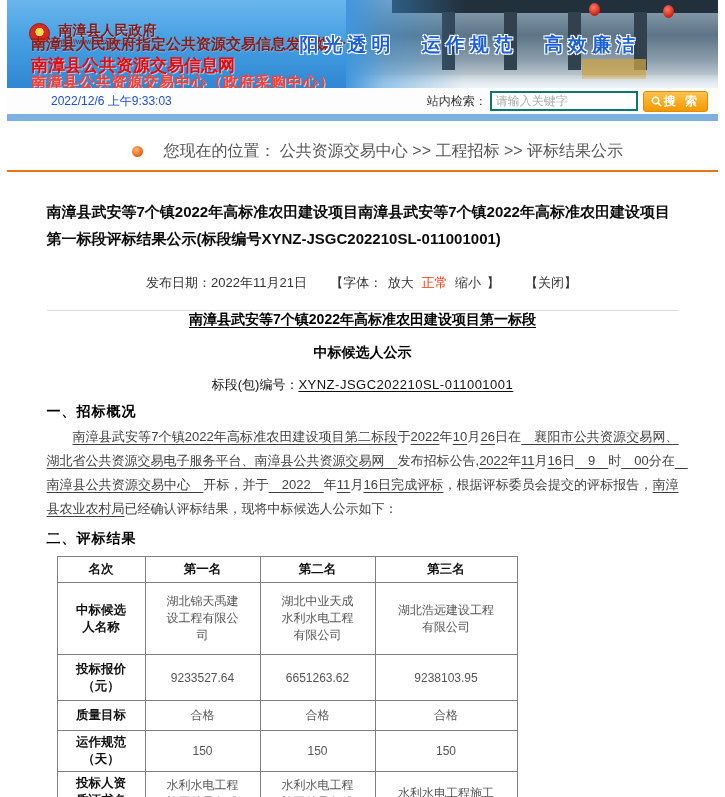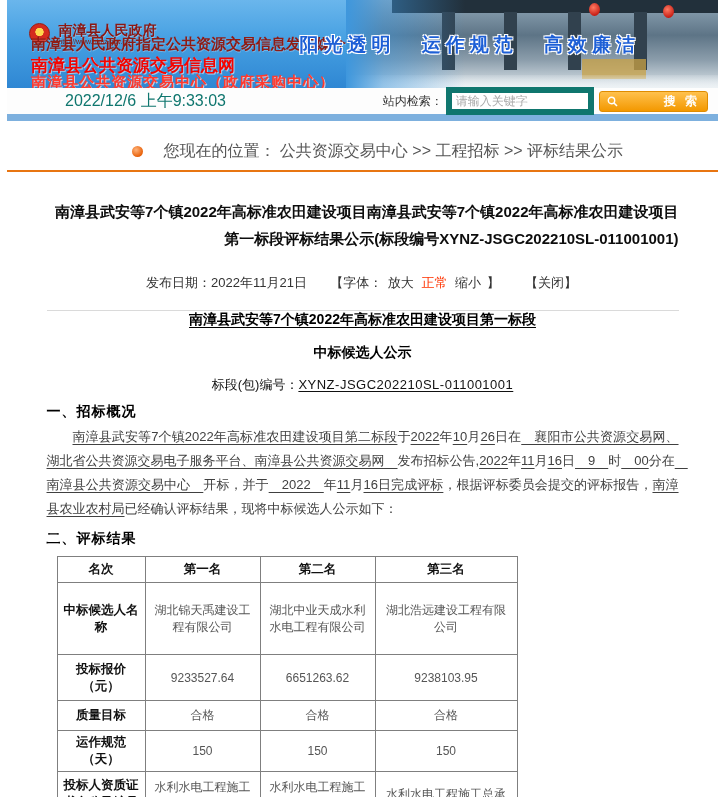--- a/index.html
+++ b/index.html
@@ -42,64 +42,64 @@
     text-shadow:.5px .5px 0 rgba(255,255,255,.35); }
   .gov-url { display:block; color:#7d1a12; font-size:7px; line-height:9px; font-style:normal; }
   .hline { position:absolute; left:24px; z-index:4; font-weight:bold; white-space:nowrap; }
   .hline1 { top:35px; font-size:15px; color:#8f1b14; text-shadow:.5px .5px 0 rgba(255,255,255,.25); }
   .hline2 { top:54px; font-size:17px; color:#f50400; text-shadow:1px 1px 0 rgba(255,255,255,.55); }
   .hline3 { top:73px; font-size:15px; color:#ff3a2e; letter-spacing:1px;
     text-shadow:1px 1px 0 rgba(255,224,224,.75); }
 
   
   .toolbar { position:relative; height:26px; background:#fdfdfd; }
-  .datetime { position:absolute; left:58px; top:0; line-height:26px; font-size:16px; color:#0f766e; }
+  .datetime { position:absolute; left:44px; top:0; line-height:26px; font-size:12px; color:#1d4ed8; }
   .search { position:absolute; right:10px; top:0; height:26px; display:flex; align-items:center; }
   .search-label { font-size:12px; color:#333; margin-right:3px; }
-  .search-input { width:148px; height:19px; border:6px solid #0f766e; font-size:12px;
+  .search-input { width:148px; height:19px; border:2px solid #0f766e; font-size:12px;
     padding:8px 4px; color:#333; outline:none; }
   .search-input::placeholder { color:#a9a9a9; }
   .search-btn { margin-left:5px; height:21px; padding:0 7px; cursor:pointer;
     background:linear-gradient(180deg,#ffc14d,#f39800); border:1px solid #df8c00;
     border-radius:3px; color:#fff; font-size:12px; font-weight:bold; letter-spacing:3px;
-    display:flex; align-items:center;gap:44px; }
+    display:flex; align-items:center; }
   .search-btn svg { margin-right:2px; }
   .bluebar { height:7px; background:#7db0de; }
 
   
   .breadcrumb { margin-top:16px; padding:4px 0 8px 30px; border-bottom:2px solid #e87511;
     font-size:16px; color:#555;text-align:center; }
   .crumb-dot { display:inline-block; width:11px; height:11px; border-radius:50%; margin-right:16px;
     background:radial-gradient(circle at 38% 35%,#ffb37a,#e8610a 70%); vertical-align:-1px; }
   .breadcrumb a { color:#555; text-decoration:none; cursor:pointer; }
 
   
   .article { width:632px; margin:0 auto; color:#000; }
   .page-title { margin-top:26px; font-size:15px; line-height:27px; font-weight:bold;
-    text-align:right; color:#0d0d0d; }
+    text-align:left; color:#0d0d0d; }
   .meta { margin-top:22px; text-align:center; font-size:13px; color:#333; }
   .meta .gap { display:inline-block; width:16px; }
   .meta a { color:#333; text-decoration:none; cursor:pointer; margin:0 2px; }
   .meta a.red { color:#f30; }
   .sep { margin-top:18px; border:none; border-top:1px solid #dadada; }
   .doc-title { text-align:center; font-size:14px; font-weight:bold;
     text-decoration:underline; text-underline-offset:3px; }
   .doc-sub { margin-top:15px; text-align:center; font-size:14px; font-weight:bold; }
   .code-line { margin-top:14px; text-align:center; font-size:13px; color:#111; }
   .code-line .code { text-decoration:underline; text-underline-offset:2px; letter-spacing:.5px; }
   .sec-h { margin-top:9px; font-size:14px; font-weight:bold; color:#000; letter-spacing:1px; }
   .overview { margin-top:4px; font-size:13px; line-height:24px; color:#404040;
     text-align:justify; text-indent:2em; }
   .overview .u { text-decoration:underline; text-underline-offset:3px; }
 
   
   .result-table { border-collapse:collapse; margin:8px 0 0 10px; table-layout:fixed; }
   .result-table th, .result-table td {
     border:1px solid #7f7f7f; text-align:center; vertical-align:middle;
-    padding:3px 5px; word-break:break-all; }
+    padding:3px 18px; word-break:break-all; }
   .result-table th { width:88px; font-size:12.5px; font-weight:bold; color:#111; }
   .result-table td { font-size:12px; color:#555; }
   .result-table td:nth-child(2){ width:115px; }
   .result-table td:nth-child(3){ width:115px; }
   .result-table td:nth-child(4){ width:142px; }
   .result-table tr.hdr td { font-weight:bold; color:#111; font-size:12.5px; }
   .result-table tr:nth-child(1){ height:26px; }
   .result-table tr:nth-child(2){ height:72px; }
   .result-table tr:nth-child(3){ height:46px; }
   .result-table tr:nth-child(4){ height:30px; }

